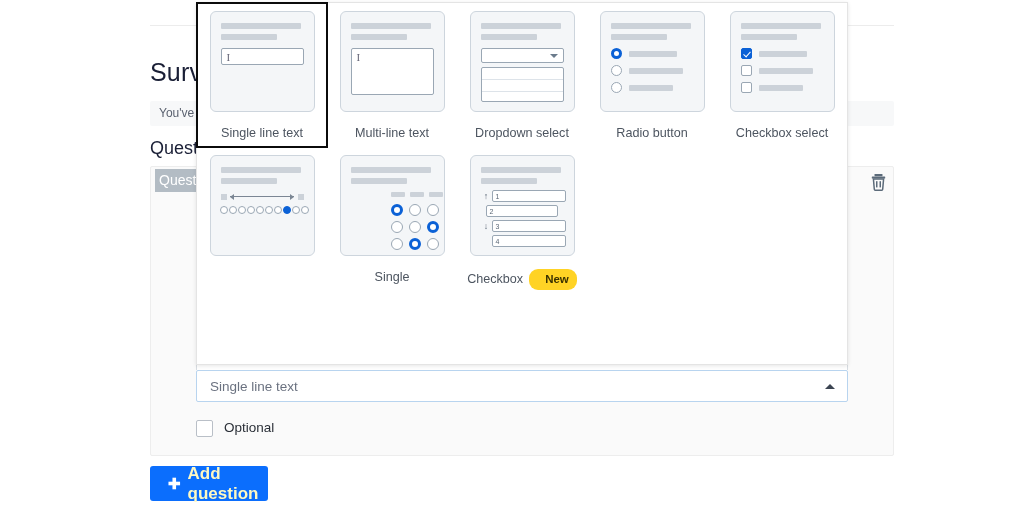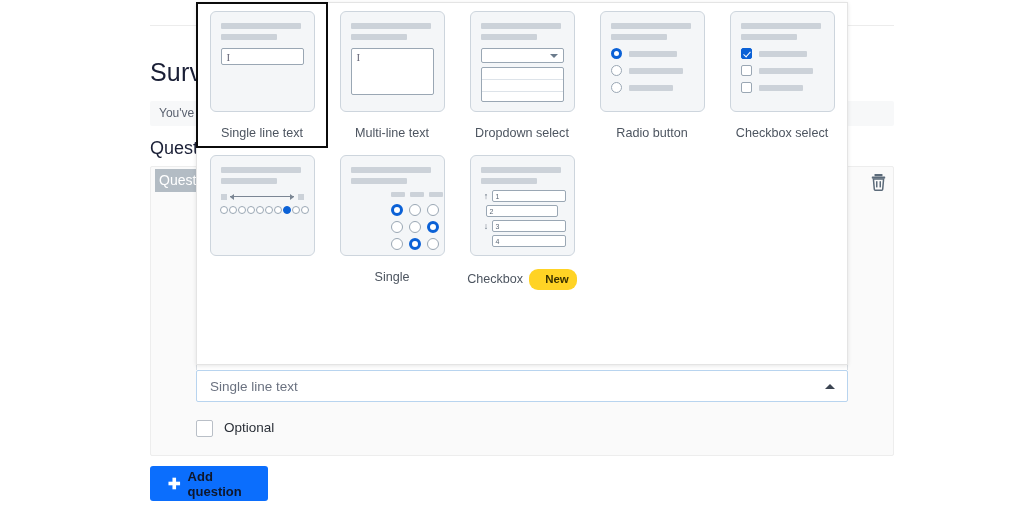--- a/index.html
+++ b/index.html
@@ -85,21 +85,21 @@
   .optional-label { font-size:13.5px; color:#2b3038; }
 
   
   .add-btn {
     position:absolute; left:150px; top:466px; width:118px; height:35px;
     background:#0b6efd; border:none; border-radius:3px;
     display:flex; align-items:center; gap:7px; padding-left:18px;
     cursor:pointer;
   }
   .add-btn .plus { color:#fff; font-size:15px; font-weight:700; line-height:1; }
-  .add-btn .lbl { color:#0f172a; font-size:13px; font-weight:700; }
+  .add-btn .lbl { color:#fef9c3; font-size:17px; font-weight:700; }
 
   
   .panel {
     position:absolute; left:196px; top:2px; width:652px; height:363px;
     background:#ffffff; border:1px solid #e4e4e4;
     box-shadow:0 1px 4px rgba(0,0,0,.10);
   }
   .grid {
     position:absolute; left:0; top:0; width:652px;
     display:flex; flex-wrap:wrap;

